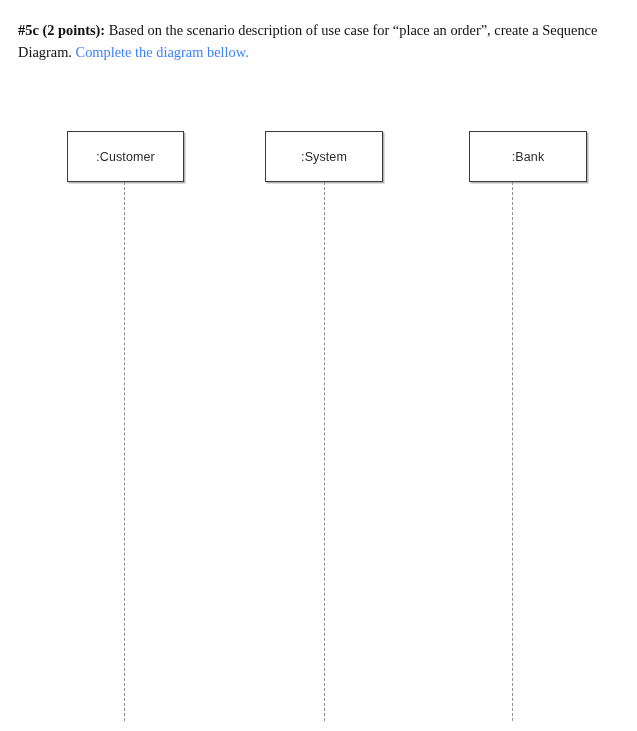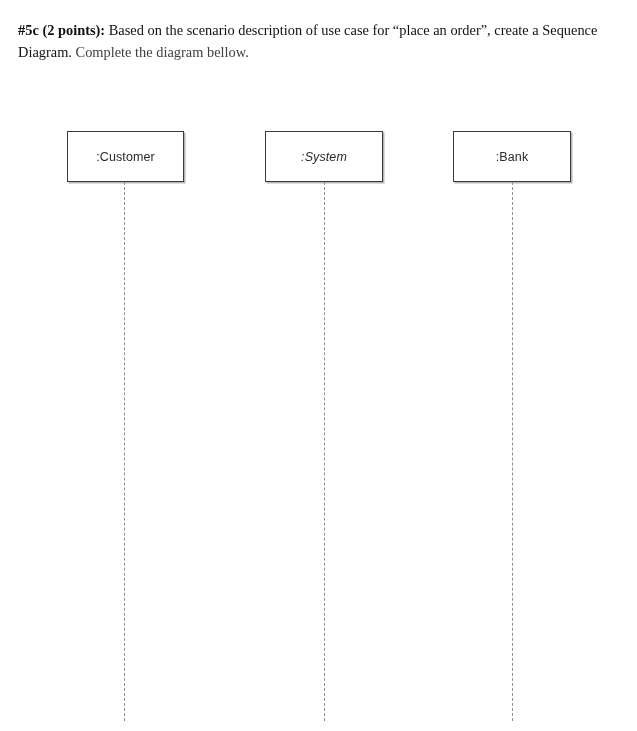--- a/index.html
+++ b/index.html
@@ -28,21 +28,21 @@
     color: #111111;
     text-align: left;
   }
   .prompt .q-label {
     font-weight: bold;
   }
   .prompt .q-body {
     font-weight: normal;
   }
   .prompt .q-note {
-    color: #404040;
+    color: #3b82f6;
   }
 
   
   .diagram {
     position: absolute;
     left: 0;
     top: 0;
     width: 549px;
     height: 731px;
   }
@@ -86,26 +86,26 @@
 <div class="diagram">
 
   <div class="lifeline-group">
     <div class="participant-box" style="left:67px; top:131px; width:117px; height:51px;">
       <span class="participant-label">:Customer</span>
     </div>
     <div class="lifeline" style="left:124px; top:182px; height:539px;"></div>
   </div>
 
   <div class="lifeline-group">
-    <div class="participant-box" style="left:265px; top:131px; width:118px; height:51px;font-style:italic;">
+    <div class="participant-box" style="left:265px; top:131px; width:118px; height:51px;">
       <span class="participant-label">:System</span>
     </div>
     <div class="lifeline" style="left:324px; top:182px; height:539px;"></div>
   </div>
 
   <div class="lifeline-group">
-    <div class="participant-box" style="left:453px; top:131px; width:118px; height:51px;">
+    <div class="participant-box" style="left:469px; top:131px; width:118px; height:51px;">
       <span class="participant-label">:Bank</span>
     </div>
     <div class="lifeline" style="left:512px; top:182px; height:539px;"></div>
   </div>
 
 </div>
 
 </body></html>

